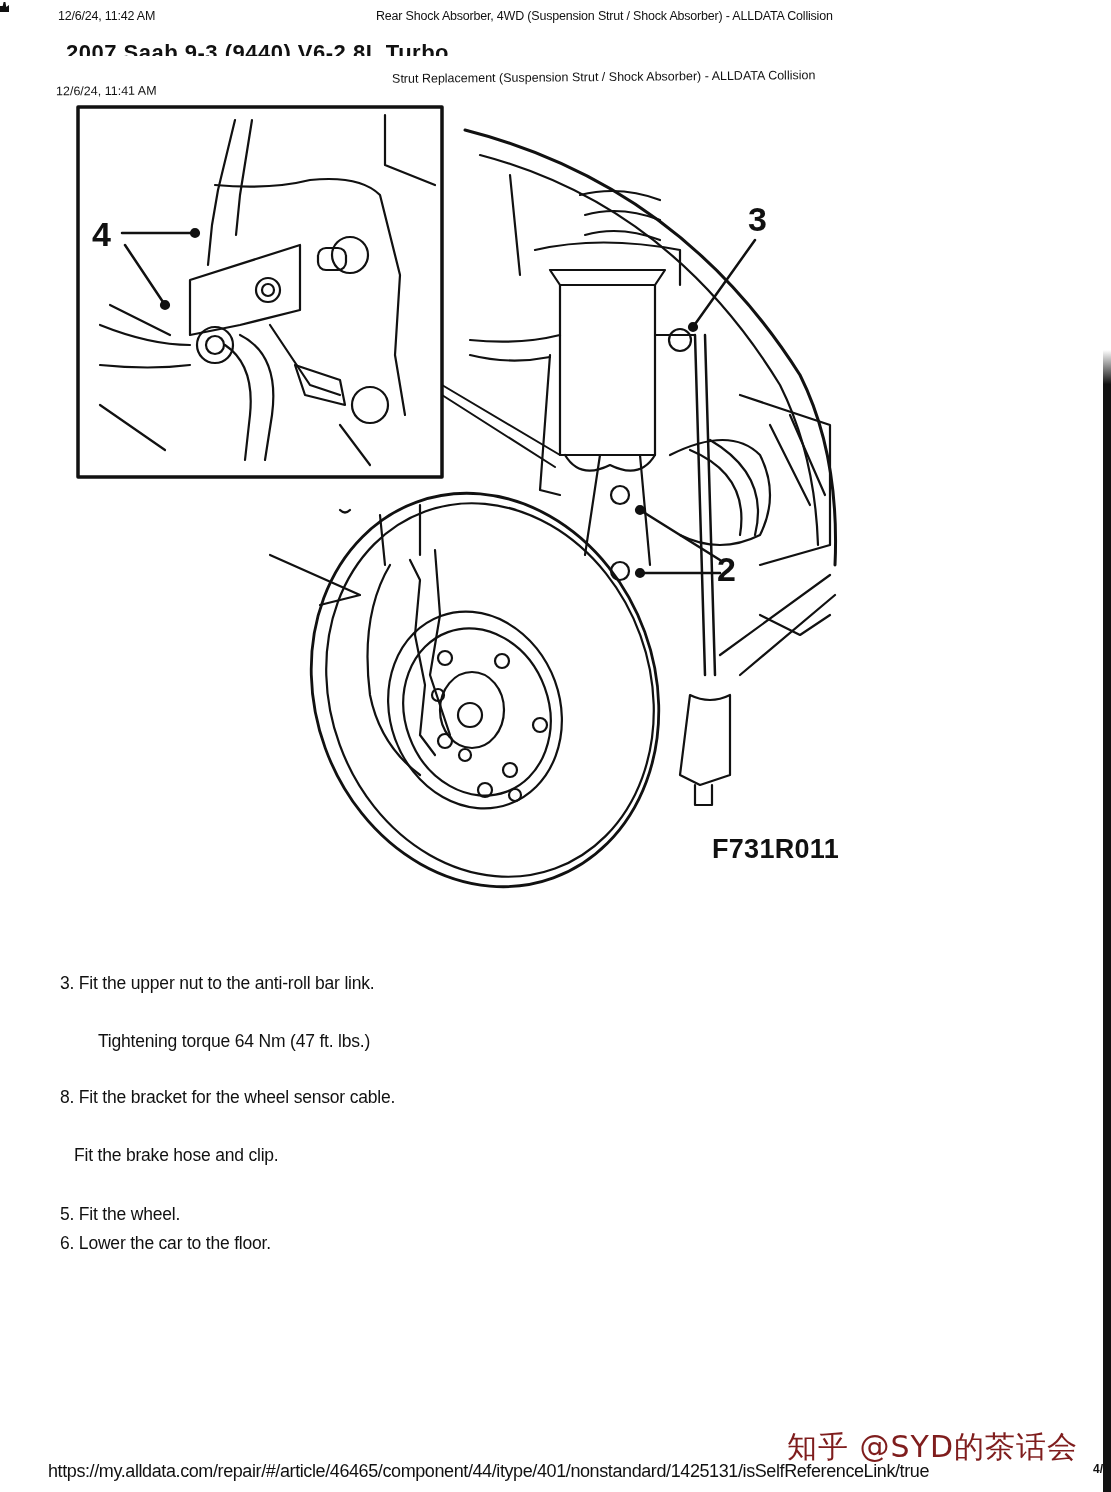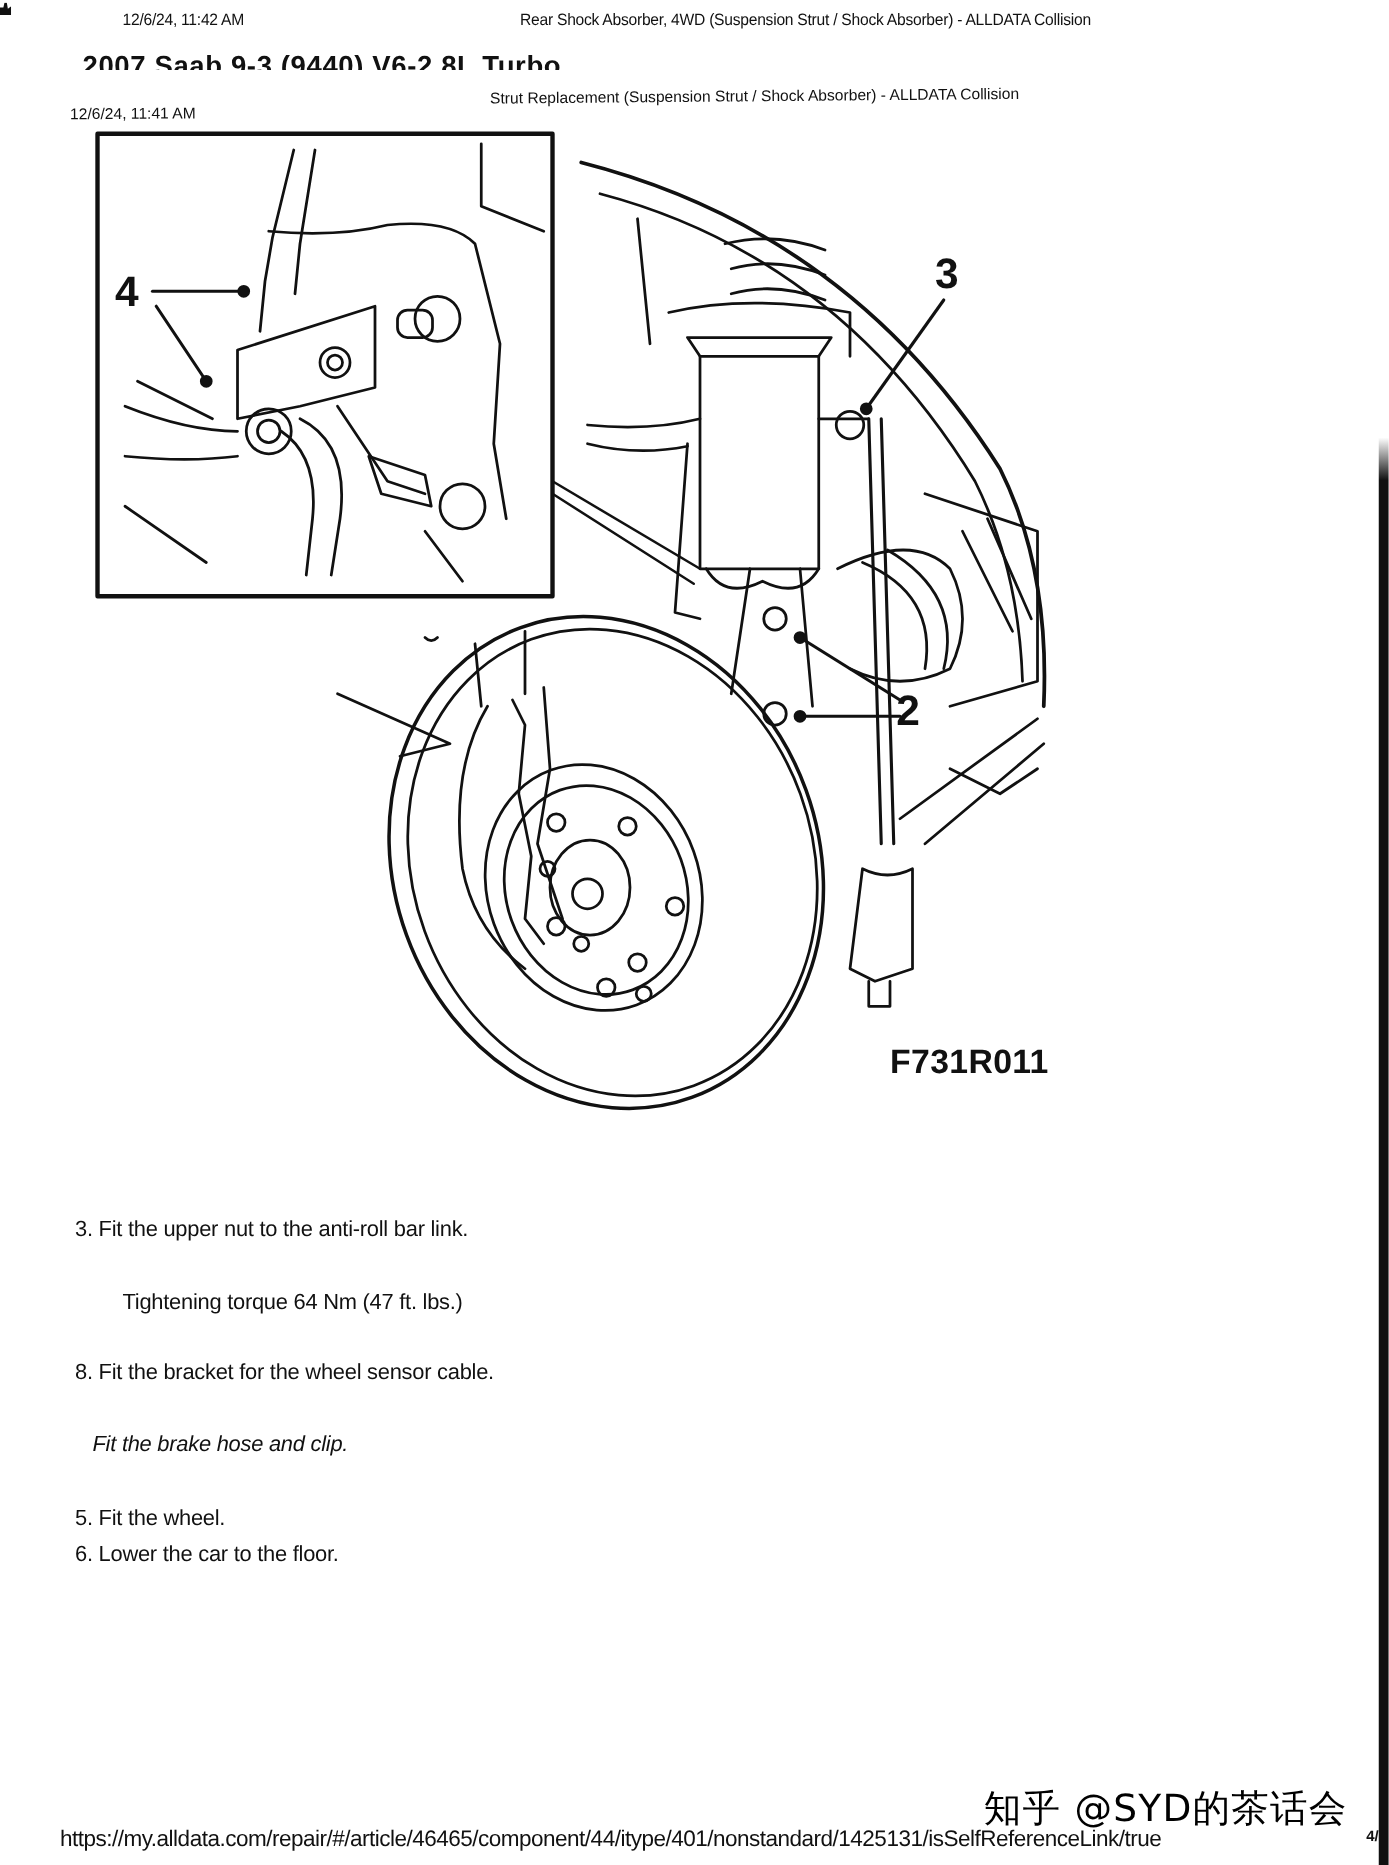--- a/index.html
+++ b/index.html
@@ -3,38 +3,38 @@
 <meta charset="utf-8">
 <style>
   html, body { margin: 0; padding: 0; }
   body {
     width: 1111px; height: 1492px; position: relative; overflow: hidden;
     background: #ffffff; color: #111;
     font-family: "Liberation Sans", sans-serif;
   }
   .abs { position: absolute; white-space: nowrap; }
   .corner-mark { left: 0; top: 2px; width: 9px; height: 10px; background: #111; clip-path: polygon(0 40%, 30% 40%, 40% 0, 60% 0, 70% 50%, 100% 30%, 100% 100%, 0 100%); }
-  .hdr { font-size: 12.5px; letter-spacing: -0.2px; transform: scaleY(1.05); margin-left: 40px; }
+  .hdr { font-size: 12.5px; letter-spacing: -0.2px; transform: scaleY(1.05); }
   .hdr-date-1 { left: 58px; top: 9px; }
   .hdr-title-1 { left: 376px; top: 9px; }
   .cutoff { left: 66px; top: 40px; font-size: 22px; font-weight: bold; height: 16px; overflow: hidden; letter-spacing: 0.5px; }
   .hdr-date-2 { left: 56px; top: 84px; font-size: 12.5px; transform: rotate(-0.4deg); }
   .hdr-title-2 { left: 392px; top: 70px; font-size: 12.5px; transform: rotate(-0.5deg); }
 
   .diagram { position: absolute; left: 40px; top: 95px; width: 820px; height: 800px; }
   .diagram svg { width: 100%; height: 100%; }
   .callout { position: absolute; font-weight: bold; font-size: 34px; font-family: "Liberation Sans", sans-serif; }
   .fig-id { left: 693px; top: 834px; font-size: 27px; font-weight: bold; letter-spacing: 0.3px; margin-left: 19px; }
 
   .step { font-size: 17.5px; left: 60px; letter-spacing: -0.2px; }
   .sub { font-size: 17.5px; left: 74px; letter-spacing: -0.2px; }
 
   .footer-url { left: 48px; top: 1461px; font-size: 18px; letter-spacing: -0.4px; }
   .page-num { left: 1050px; top: 1462px; font-size: 12px; font-weight: bold; margin-left: 43px; }
-  .watermark { left: 787px; top: 1427px; font-size: 30px; color: #000000; letter-spacing: 1px; font-family: "DejaVu Sans", sans-serif; }
+  .watermark { left: 787px; top: 1427px; font-size: 30px; color: #7f1d1d; letter-spacing: 1px; font-family: "DejaVu Sans", sans-serif; }
   .edge-bar { left: 1103px; top: 350px; width: 8px; height: 1142px; background: linear-gradient(#fff 0%, #111 3%, #111 100%); }
 </style>
 </head>
 <body>
 
 <div class="abs corner-mark"></div>
 
 <div class="abs hdr hdr-date-1">12/6/24, 11:42 AM</div>
 <div class="abs hdr hdr-title-1">Rear Shock Absorber, 4WD (Suspension Strut / Shock Absorber) - ALLDATA Collision</div>
 
@@ -159,21 +159,21 @@
   <div class="callout" style="left:52px; top:120px;">4</div>
   <div class="callout" style="left:708px; top:105px;">3</div>
   <div class="callout" style="left:677px; top:455px;">2</div>
 </div>
 
 <div class="abs fig-id">F731R011</div>
 
 <div class="abs step" style="top:973px;">3. Fit the upper nut to the anti-roll bar link.</div>
 <div class="abs sub" style="top:1031px;margin-left:24px;">Tightening torque 64 Nm (47 ft. lbs.)</div>
 <div class="abs step" style="top:1087px;">8. Fit the bracket for the wheel sensor cable.</div>
-<div class="abs sub" style="top:1145px;font-style:italic;">Fit the brake hose and clip.</div>
+<div class="abs sub" style="top:1145px;">Fit the brake hose and clip.</div>
 <div class="abs step" style="top:1204px;">5. Fit the wheel.</div>
 <div class="abs step" style="top:1233px;">6. Lower the car to the floor.</div>
 
 <div class="abs watermark">知乎 @SYD的茶话会</div>
 
 <div class="abs footer-url">https://my.alldata.com/repair/#/article/46465/component/44/itype/401/nonstandard/1425131/isSelfReferenceLink/true</div>
 <div class="abs page-num">4/4</div>
 
 <div class="abs edge-bar"></div>
 

